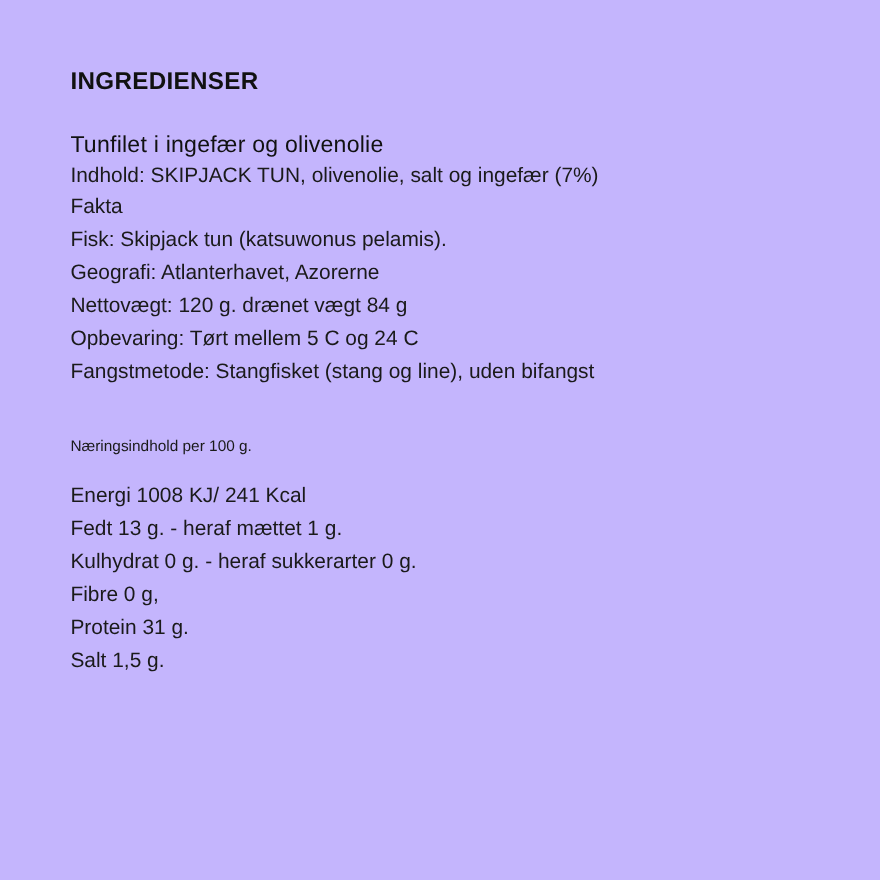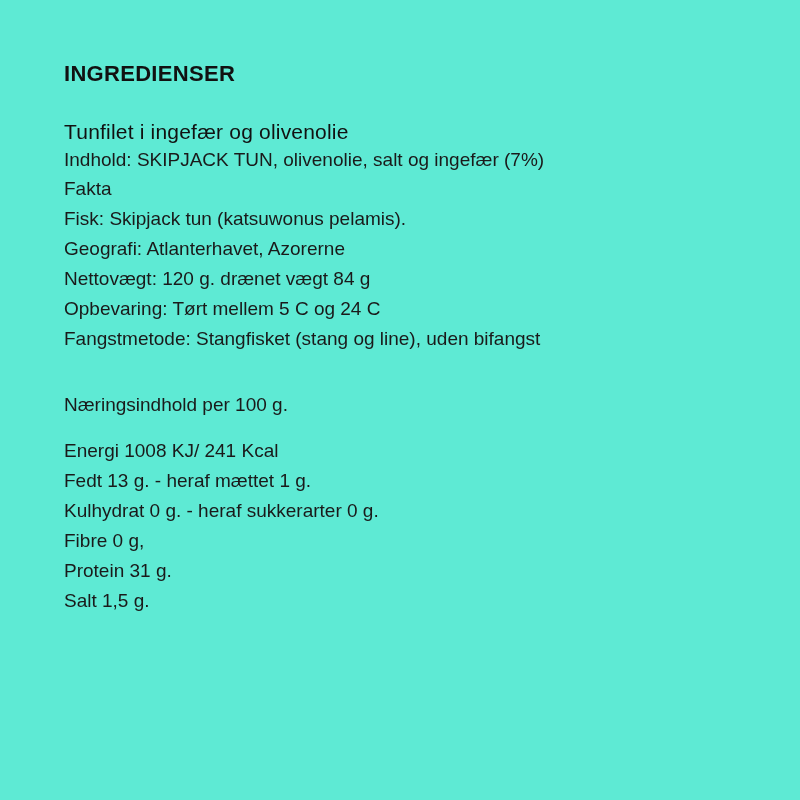--- a/index.html
+++ b/index.html
@@ -7,21 +7,21 @@
     width: 800px;
     height: 800px;
     background: #ffffff;
     font-family: "Liberation Sans", "DejaVu Sans", sans-serif;
     color: #1a1a1a;
     -webkit-font-smoothing: antialiased;
   }
   .page {
     width: 800px;
     height: 800px;
-    background: #5eead4;
+    background: #c4b5fd;
     padding: 60px 60px 0 64px;
     overflow: hidden;
   }
   .main-heading {
     font-size: 22px;
     font-weight: 700;
     line-height: 28px;
     letter-spacing: 0.3px;
     color: #111111;
   }
@@ -40,21 +40,21 @@
   }
   .facts-block { }
   .facts-block .text-line,
   .nutrition-block .text-line {
     font-size: 19px;
     font-weight: 400;
     line-height: 30px;
   }
   .nutrition-header {
     margin-top: 36px;
-    font-size: 19px;
+    font-size: 14px;
     font-weight: 400;
     line-height: 30px;
   }
   .nutrition-block { margin-top: 16px; }
 </style>
 </head>
 <body>
 
 <div class="page">
 

